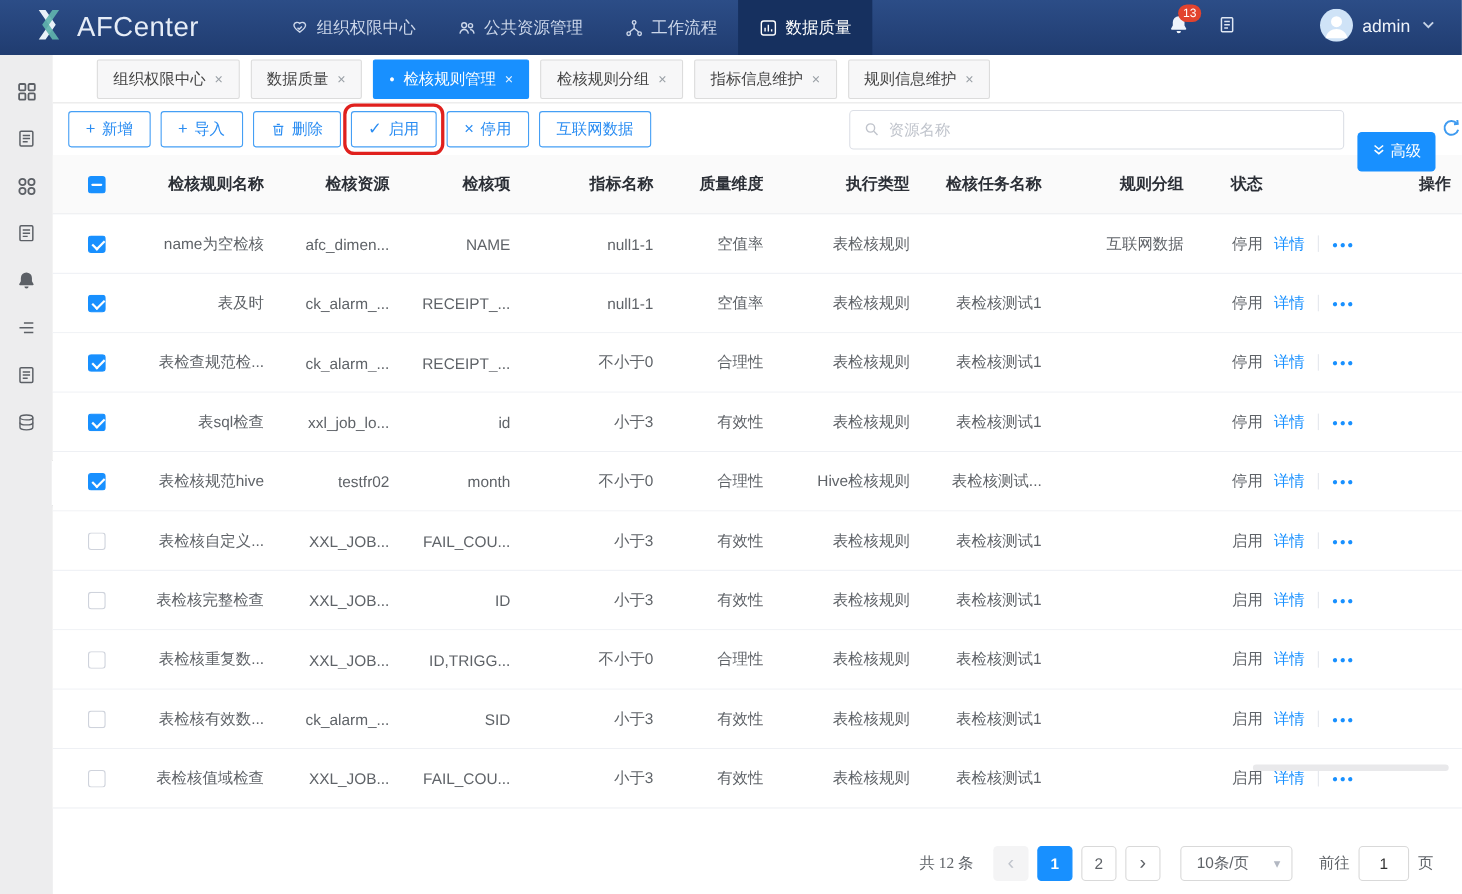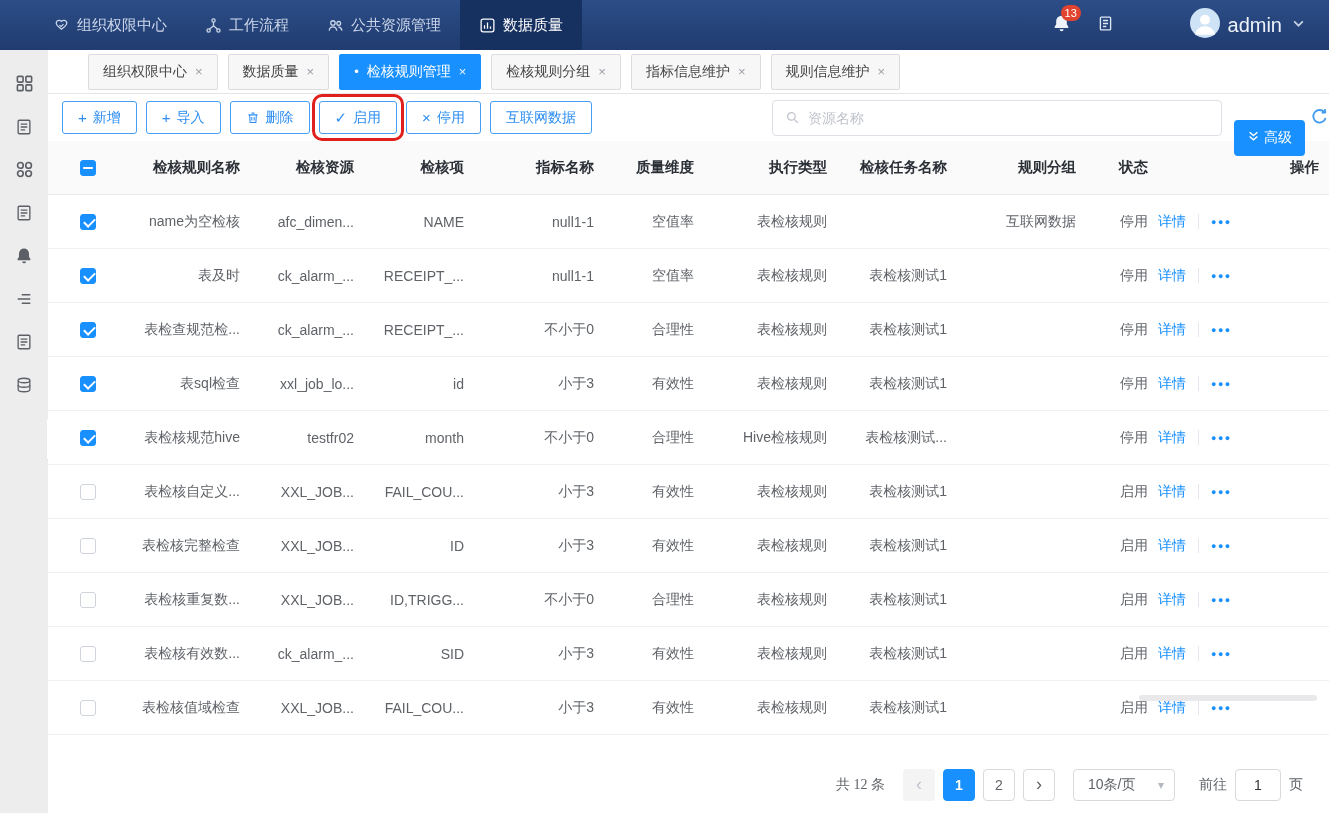--- a/index.html
+++ b/index.html
@@ -12,21 +12,21 @@
   .brand-name { font-size:25px; color:#e6edf7; letter-spacing:.5px; }
   .nav-menu { display:flex; align-items:stretch; margin-left:34px; }
   .nav-item { display:flex; align-items:center; gap:7px; padding:0 19px; font-size:15px; cursor:pointer; color:#ccd7ea; }
   .nav-item.active { background:#16305f; color:#fff; }
   .nav-item svg { display:block; }
   .nav-right { margin-left:auto; display:flex; align-items:center; padding-right:24px; }
   .bell-wrap { position:relative; margin-right:26px; color:#eef3fa; cursor:pointer; }
   .badge { position:absolute; top:-9px; left:9px; background:#e2432e; color:#fff; font-size:11px; line-height:16px; padding:0 4px; min-width:17px; text-align:right; border-radius:9px; }
   .memo-wrap { color:#dfe7f3; cursor:pointer; margin-right:76px; }
   .user { display:flex; align-items:center; gap:8px; cursor:pointer; }
-  .user-name { font-size:20px; color:#eef3fa; }
+  .user-name { font-size:16px; color:#eef3fa; }
   .user .caret { color:#c5d2e6; margin-left:2px; }
 
   
   .page-body { display:flex; height:763px; }
   .sidebar { width:48px; background:#ededee; position:relative; flex:none; }
   .side-icons { padding-top:14px; display:flex; flex-direction:column; align-items:center; }
   .side-icon { height:43px; display:flex; align-items:center; justify-content:center; color:#5c6066; width:100%; cursor:pointer; }
   .collapse-handle { position:absolute; top:368px; right:-13px; width:14px; height:42px; background:#fff; border:1px solid #e3e3e3; border-left:none; border-radius:0 8px 8px 0; display:flex; align-items:center; justify-content:center; color:#c0c4cc; cursor:pointer; box-shadow:1px 1px 3px rgba(0,0,0,.05); }
 
   .content { flex:1; display:flex; flex-direction:column; position:relative; }
@@ -80,51 +80,60 @@
   .pg-arrow { font-size:18px; line-height:1; padding-bottom:2px; }
   .size-select { width:102px; height:32px; border:1px solid #d9d9d9; border-radius:4px; display:flex; align-items:center; justify-content:space-between; padding:0 10px 0 14px; margin:12px 10px; cursor:pointer; background:#fff; }
   .size-select .caret { color:#b3b8c2; font-size:12px; }
   .goto { display:flex; align-items:center; gap:8px; margin-left:6px; }
   .goto input { width:46px; height:32px; border:1px solid #d9d9d9; border-radius:4px; text-align:center; font-size:14px; color:#333; outline:none; font-family:inherit; }
 </style>
 </head>
 <body>
 
 <div class="navbar">
+  <div class="brand">
+    <span>
+      <svg viewBox="0 0 32 32" width="33" height="33">
+          <path d="M7 3l9 13L7 29h6l9-13L13 3z" fill="#e9f1f8"></path>
+          <path d="M25 3L16 16l9 13h-6L10 16 19 3z" fill="#5fb3ad" opacity="0.92"></path>
+        </svg>
+    </span>
+    <span class="brand-name">AFCenter</span>
+  </div>
   <div class="nav-menu">
       <div class="nav-item">
         <span>
           <svg viewBox="0 0 20 20" width="17" height="17" fill="none" stroke="currentColor" stroke-width="1.5">
             <path d="M10 5.2c2-2 5.3-1.5 6.1.9.8 2.4-1.1 4.6-6.1 8.2C5 10.7 3.1 8.5 3.9 6.1 4.7 3.7 8 3.2 10 5.2z"></path>
             <path d="M7.6 9.6l1.8 1.8 2.9-3"></path>
           </svg>
         </span>
         <span>组织权限中心</span>
+      </div>
+      <div class="nav-item">
+        <span>
+          <svg viewBox="0 0 20 20" width="17" height="17" fill="none" stroke="currentColor" stroke-width="1.5">
+            <circle cx="7" cy="7" r="2.6"></circle>
+            <path d="M2.5 16c.5-3 2.5-4.5 4.5-4.5S11 13 11.5 16"></path>
+            <circle cx="13.8" cy="7.5" r="2.2"></circle>
+            <path d="M13.4 11.6c2 .2 3.7 1.6 4.2 4.4"></path>
+          </svg>
+        </span>
+        <span>公共资源管理</span>
       </div>
       <div class="nav-item">
         <span>
           <svg viewBox="0 0 20 20" width="17" height="17" fill="none" stroke="currentColor" stroke-width="1.5">
             <circle cx="10" cy="4" r="1.9"></circle>
             <circle cx="4.2" cy="16" r="1.9"></circle>
             <circle cx="15.8" cy="16" r="1.9"></circle>
             <path d="M10 5.9v4.3M10 10.2l-4.8 4.1M10 10.2l4.8 4.1"></path>
           </svg>
         </span>
         <span>工作流程</span>
-      </div>
-      <div class="nav-item">
-        <span>
-          <svg viewBox="0 0 20 20" width="17" height="17" fill="none" stroke="currentColor" stroke-width="1.5">
-            <circle cx="7" cy="7" r="2.6"></circle>
-            <path d="M2.5 16c.5-3 2.5-4.5 4.5-4.5S11 13 11.5 16"></path>
-            <circle cx="13.8" cy="7.5" r="2.2"></circle>
-            <path d="M13.4 11.6c2 .2 3.7 1.6 4.2 4.4"></path>
-          </svg>
-        </span>
-        <span>公共资源管理</span>
       </div>
       <div class="nav-item active">
         <span>
           <svg viewBox="0 0 20 20" width="17" height="17" fill="none" stroke="currentColor" stroke-width="1.5">
             <rect x="2.5" y="2.5" width="15" height="15" rx="2.5"></rect>
             <path d="M6.5 13.8V9.6M10 13.8V6.4M13.5 13.8v-2.6"></path>
           </svg>
         </span>
         <span>数据质量</span>
       </div>

